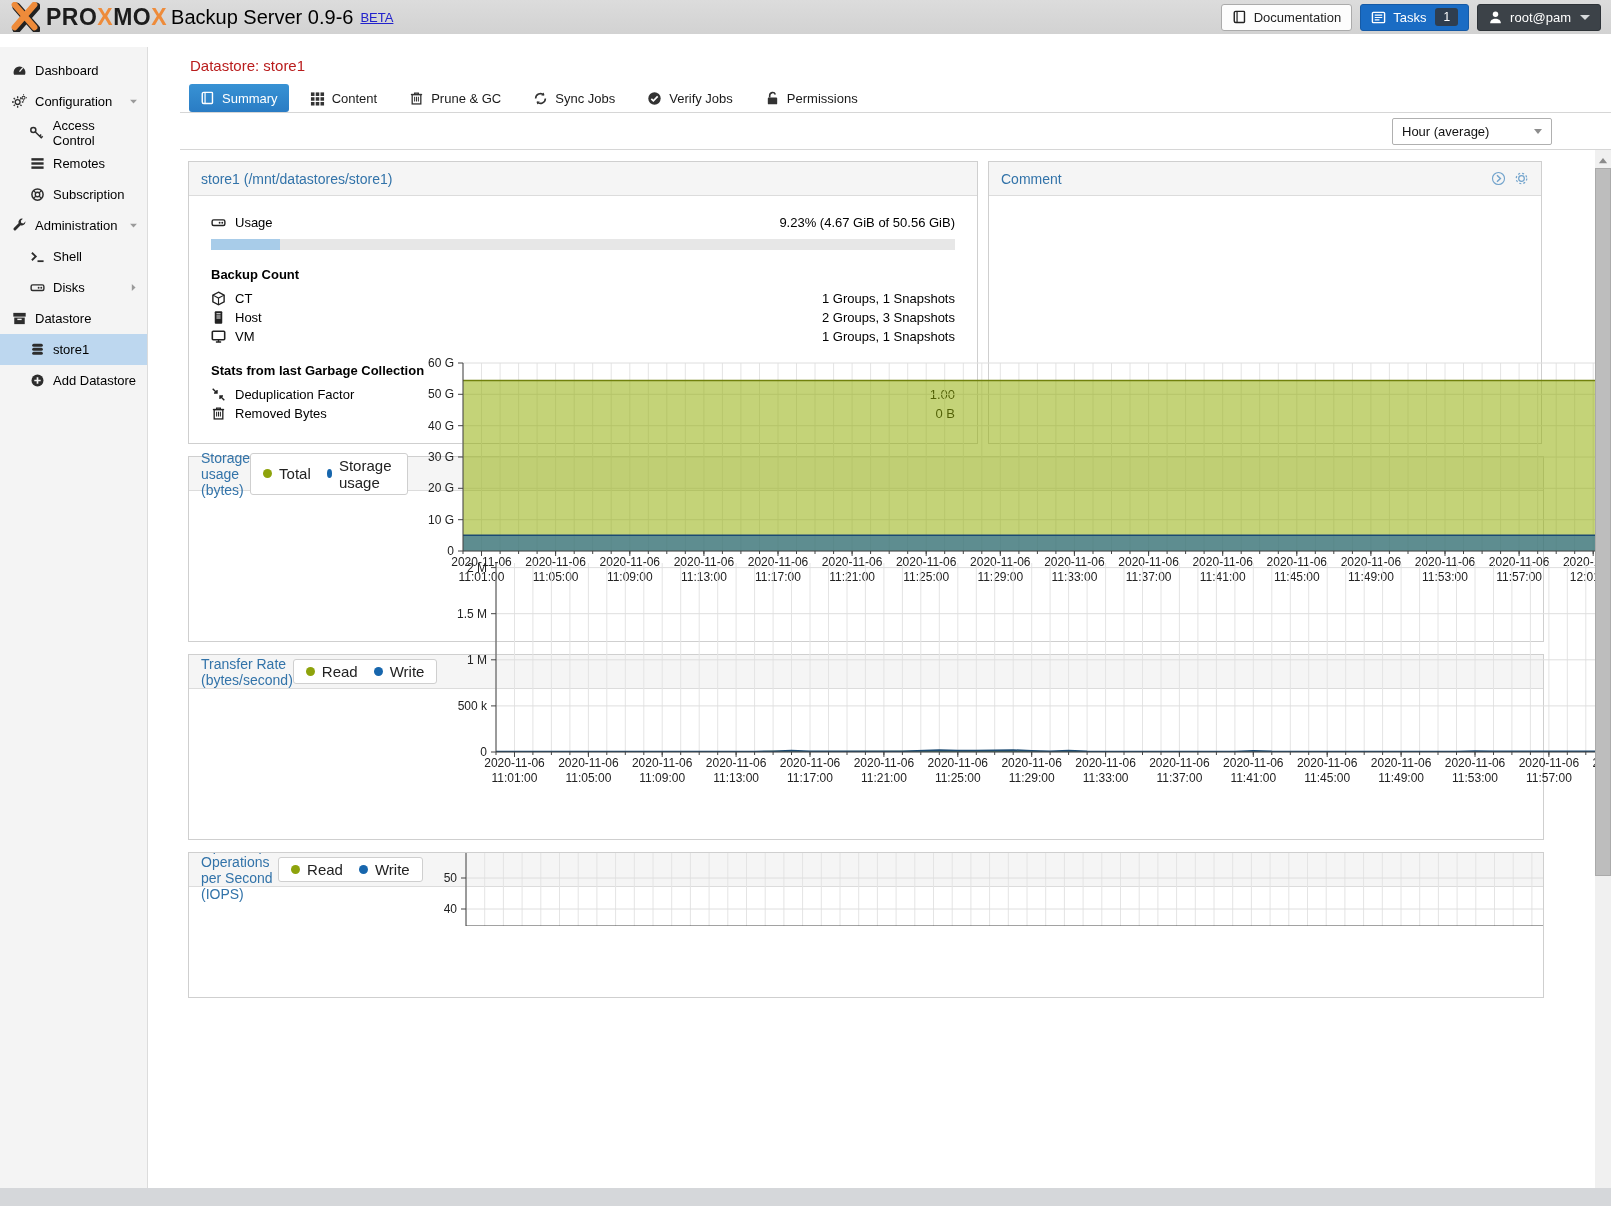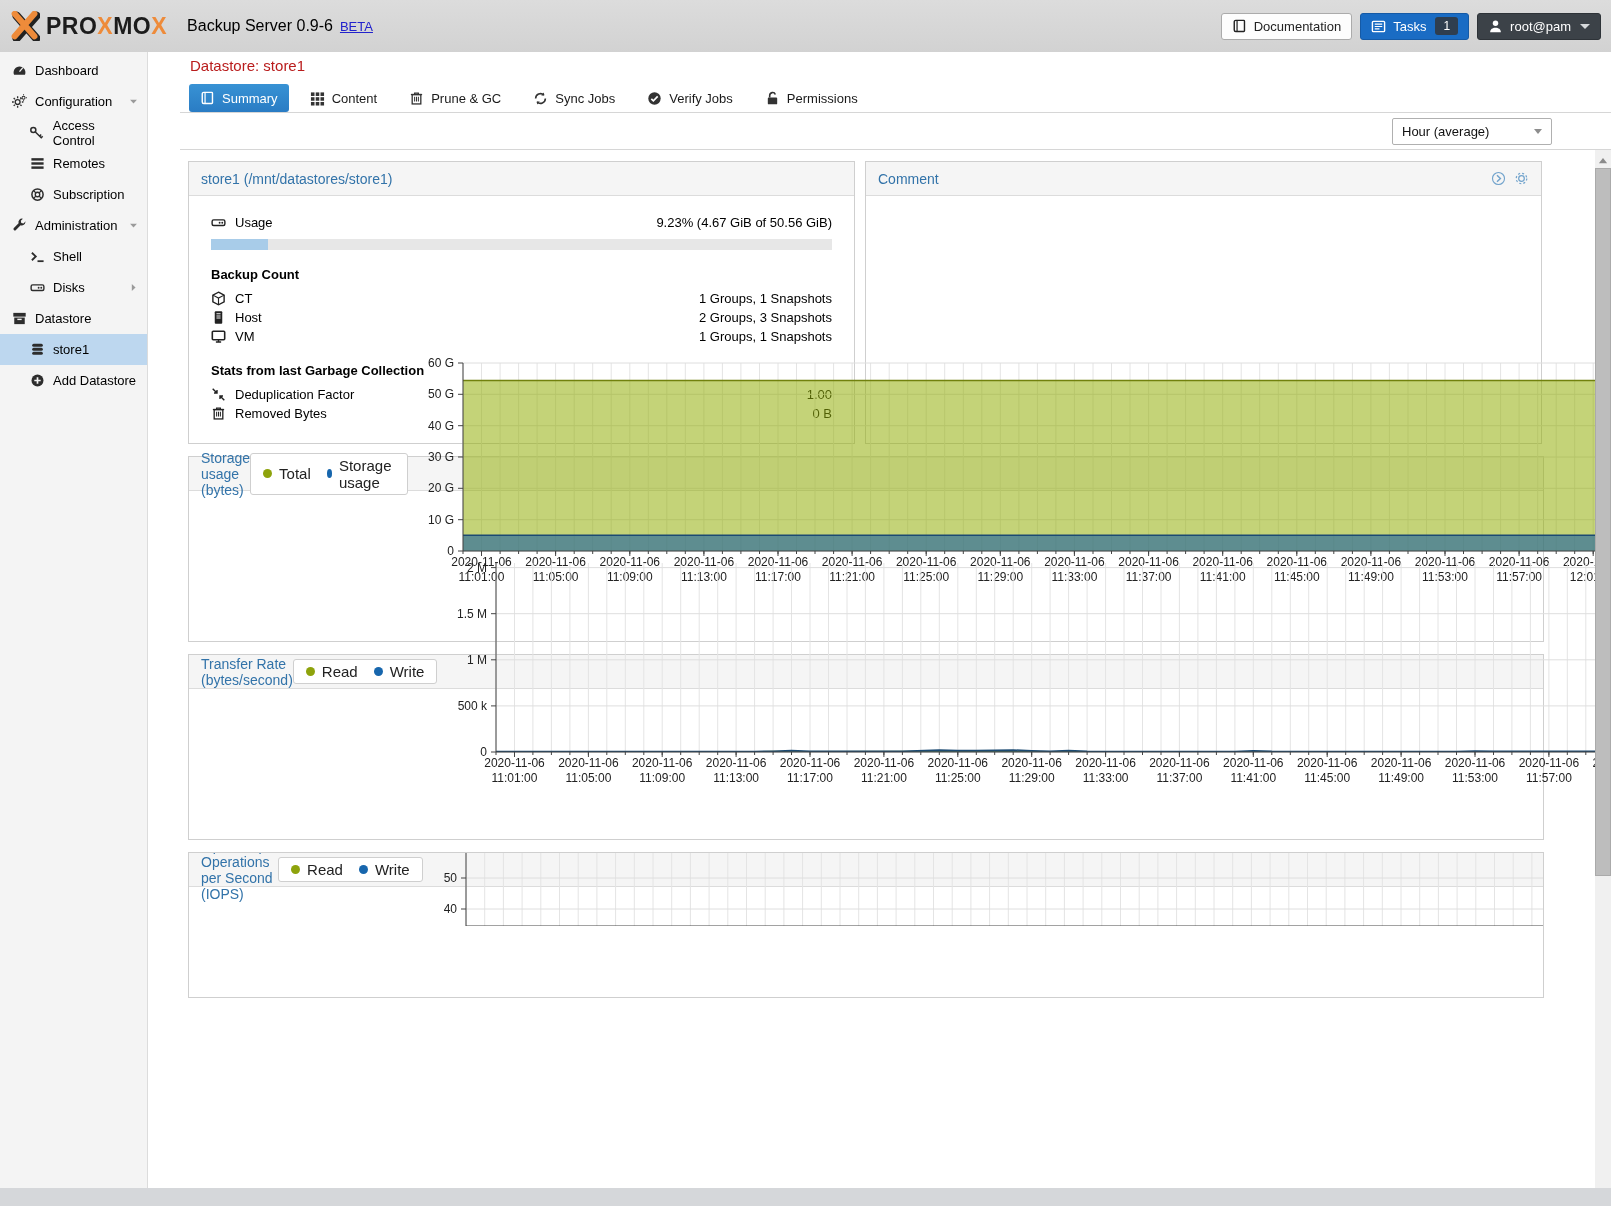--- a/index.html
+++ b/index.html
@@ -1,25 +1,25 @@
 <!DOCTYPE html>
 <html><head>
 <meta charset="utf-8">
 <style>
   * { margin:0; padding:0; box-sizing:border-box; }
   html,body { width:1611px; height:1206px; overflow:hidden; font-family:"Liberation Sans", sans-serif; background:#fff; }
 
   
-  .topbar { position:absolute; top:0; left:0; right:0; height:52px;
+  .topbar { position:absolute; top:0; left:0; right:0; height:34px;
     background:linear-gradient(#dcdcdc,#d2d2d2); display:flex; align-items:center; padding:0 10px; z-index:40;}
   .brand { display:flex; align-items:center; }
   .logo-x-svg { margin-right:6px; }
   .wordmark { font-size:23px; font-weight:bold; color:#1c1c1c; letter-spacing:.5px; }
   .wordmark .ox { color:#ee8b3a; }
-  .subtitle { font-size:16px; color:#000; margin-left:20px; }
+  .subtitle { font-size:20px; color:#000; margin-left:4px; }
   .beta { font-size:13px; color:#2222cc; text-decoration:underline; margin-left:7px; cursor:pointer; }
   .topbar-right { margin-left:auto; display:flex; align-items:center; gap:8px; }
   .tb-btn { height:27px; display:flex; align-items:center; font-size:13px; border-radius:3px; padding:0 10px; cursor:pointer; }
   .tb-btn .ic { margin-right:7px; display:inline-flex; }
   .btn-doc { background:#fdfdfd; border:1px solid #ababab; color:#222; }
   .btn-tasks { background:#1a6cc4; border:1px solid #155aa6; color:#fff; }
   .badge { background:#2f3e4f; color:#fff; font-size:12px; border-radius:3px; padding:2px 8px; margin-left:9px; }
   .btn-user { background:#3c4248; border:1px solid #2e3338; color:#fff; }
   .tri-down-w { width:0; height:0; border-left:5px solid transparent; border-right:5px solid transparent; border-top:5px solid #d6d9db; margin-left:9px; }
 
@@ -47,21 +47,21 @@
 
   .scrollarea { position:absolute; top:103px; left:0; right:0; bottom:0; padding:11px 0 0 8px; overflow:hidden; }
 
   .panel { border:1px solid #cfcfcf; background:#fff; }
   .panel-hd { height:34px; background:#f5f5f5; border-bottom:1px solid #dcdcdc; display:flex; align-items:center; padding:0 12px; }
   .panel-title { color:#3273a9; font-size:14px; }
   .hd-icons { margin-left:auto; display:flex; align-items:center; gap:8px; color:#71a3cc; }
   .hd-icons .ic { display:inline-flex; cursor:pointer; }
 
   .row1 { display:flex; gap:10px; height:283px; width:1354px; }
-  .store-panel { width:667px; }
+  .store-panel { width:790px; }
   .comment-panel { flex:1; }
 
   .store-body { padding:17px 22px 0 22px; font-size:13px; color:#000; }
   .stat-row { display:flex; align-items:center; height:19px;text-align:center; }
   .stat-row .ic { width:15px; display:inline-flex; justify-content:center; color:#222; margin-right:9px; }
   .stat-val { margin-left:auto; }
   .progress { margin-top:7px; height:11px; background:#e7e7e7; width:100%; }
   .progress-fill { height:100%; background:#a8cce9; }
   .sec-head { font-weight:bold; margin-top:17px; margin-bottom:7px; }
   .usage-row { height:19px; }

